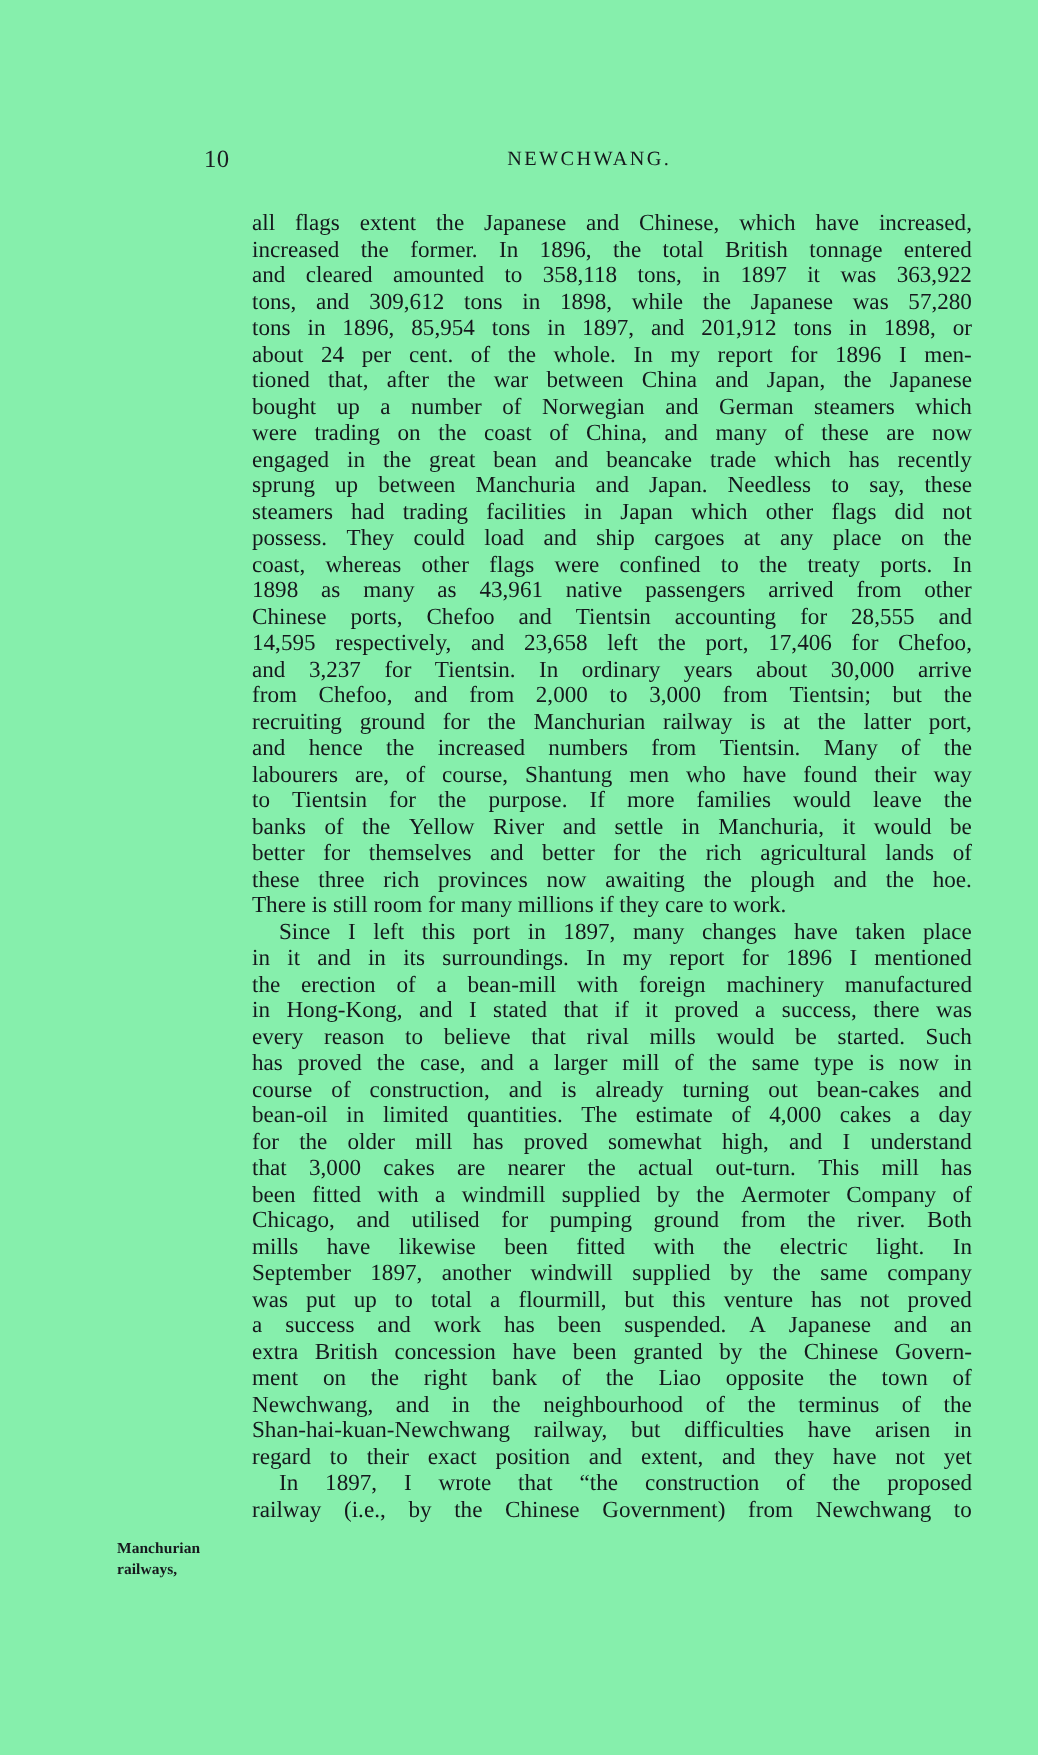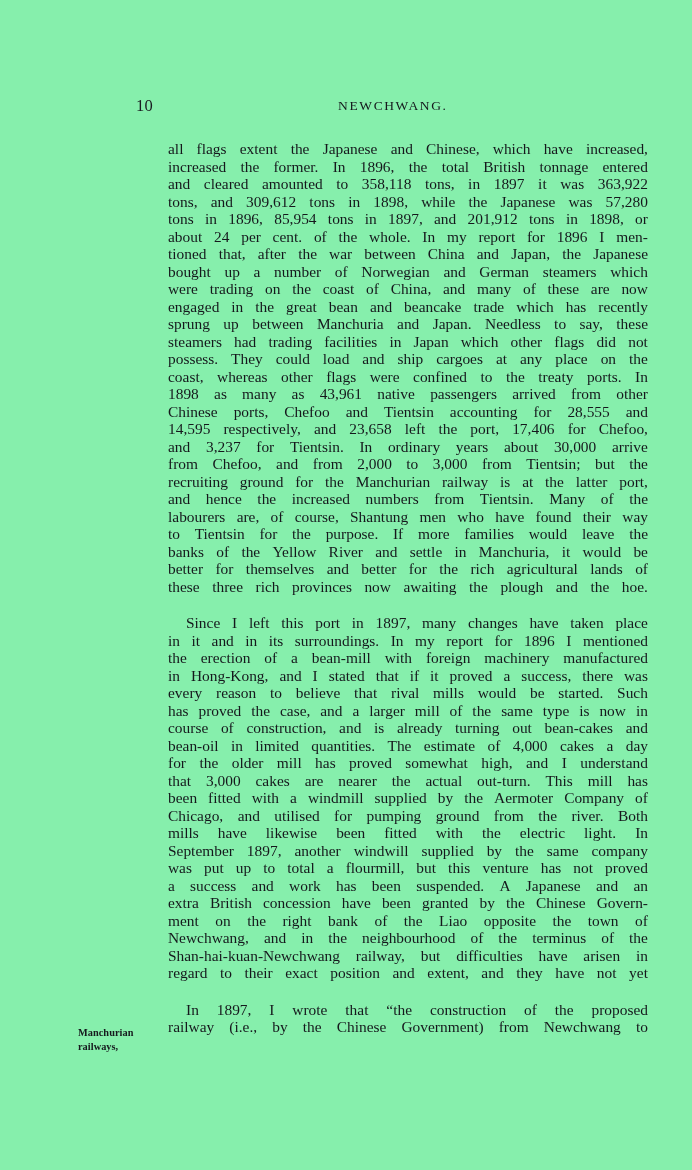--- a/index.html
+++ b/index.html
@@ -77,21 +77,21 @@
     letter-spacing: 0.01px;
   }
   
   .line.j {
     display: flex;
     justify-content: space-between;
   }
   .line.j > span { display: inline-block; }
   
   .line.last { display: block; }
-  .indent { padding-left: 18px; margin-top: 19px; }
+  .indent { padding-left: 18px; }
 </style>
 </head>
 <body>
 
 <div class="page">
 
   <div class="running-head">
     <div class="folio">10</div>
     <div class="head-title">NEWCHWANG.</div>
   </div>
@@ -432,20 +432,21 @@
         <span>rich</span>
         <span>provinces</span>
         <span>now</span>
         <span>awaiting</span>
         <span>the</span>
         <span>plough</span>
         <span>and</span>
         <span>the</span>
         <span>hoe.</span>
       </div>
+      <div class="line last">There is still room for many millions if they care to work.</div>
       <div class="line j indent">
         <span>Since</span>
         <span>I</span>
         <span>left</span>
         <span>this</span>
         <span>port</span>
         <span>in</span>
         <span>1897,</span>
         <span>many</span>
         <span>changes</span>

